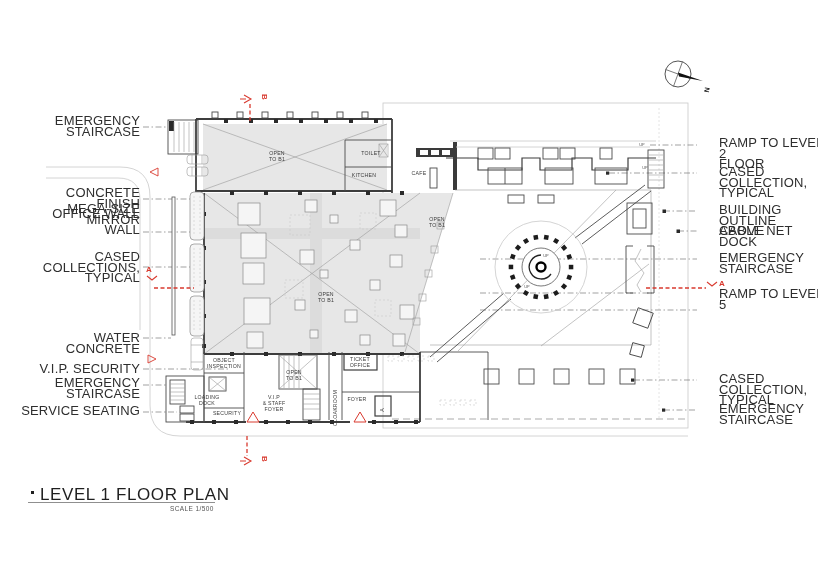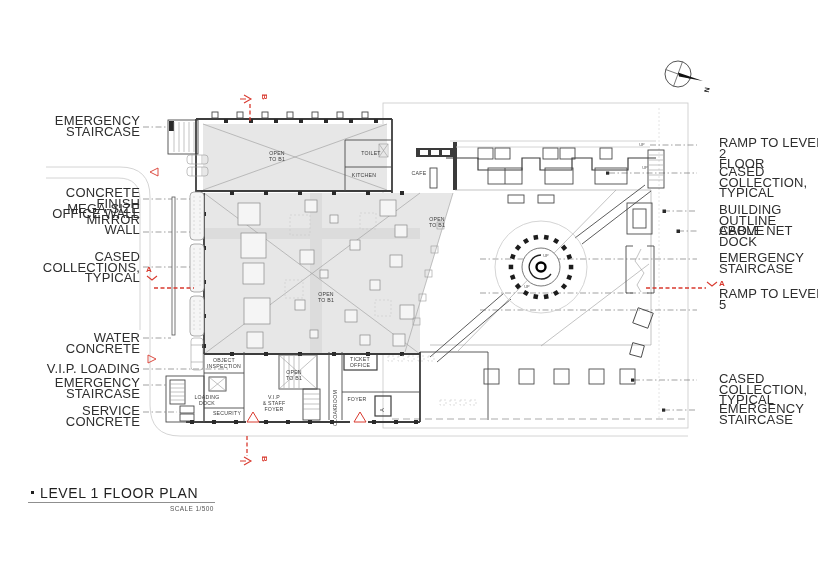--- a/index.html
+++ b/index.html
@@ -3,21 +3,21 @@
 <meta charset="utf-8">
 <style>
   html,body{margin:0;padding:0;background:#fff;}
   .canvas{position:relative;width:818px;height:579px;background:#ffffff;overflow:hidden;
           font-family:"Liberation Sans",sans-serif;}
   .plan-svg{position:absolute;left:0;top:0;}
   .lbl{position:absolute;font-size:13px;line-height:10.5px;color:#2e2e2e;
        white-space:pre-line;letter-spacing:.15px;}
   .lbl.left{right:678px;text-align:right;width:120px;}
   .lbl.right{left:719px;text-align:left;width:115px;}
-  .title-text{position:absolute;left:40px;top:485px;font-size:14px;color:#1f1f1f;letter-spacing:.6px;text-align:center;}
+  .title-text{position:absolute;left:40px;top:485px;font-size:17px;color:#1f1f1f;letter-spacing:.6px;text-align:center;}
   .title-bullet{position:absolute;left:31px;top:491px;width:3px;height:3px;background:#1f1f1f;}
   .title-rule{position:absolute;left:28px;top:502px;width:187px;height:1px;background:#8f8f8f;}
   .scale-text{position:absolute;left:170px;top:505px;font-size:6.5px;color:#555;letter-spacing:.4px;}
   
   .w2{stroke:#3d3d3d;stroke-width:1.8;fill:none}
   .w15{stroke:#3d3d3d;stroke-width:1.2;fill:none}
   .w1{stroke:#4a4a4a;stroke-width:.9;fill:none}
   .t{stroke:#9a9a9a;stroke-width:.6;fill:none}
   .lt{stroke:#c9c9c9;stroke-width:.8;fill:none}
   .ld{stroke:#7a7a7a;stroke-width:.7;fill:none;stroke-dasharray:6 2.5 1.5 2.5}
@@ -392,24 +392,24 @@
   <div class="lbl left" style="top:116px">EMERGENCY
 STAIRCASE</div>
   <div class="lbl left" style="top:188px">CONCRETE FINISH
 OFFICE WALL</div>
   <div class="lbl left" style="top:204px">MEGA-SIZE MIRROR
 WALL</div>
   <div class="lbl left" style="top:252px">CASED
 COLLECTIONS,
 TYPICAL</div>
   <div class="lbl left" style="top:333px">WATER CONCRETE</div>
-  <div class="lbl left" style="top:364px">V.I.P. LOADING</div>
+  <div class="lbl left" style="top:364px">V.I.P. SECURITY</div>
   <div class="lbl left" style="top:378px">EMERGENCY
 STAIRCASE</div>
-  <div class="lbl left" style="top:406px">SERVICE CONCRETE</div>
+  <div class="lbl left" style="top:406px">SERVICE SEATING</div>
 
   <div class="lbl right" style="top:138px">RAMP TO LEVEL 2
 FLOOR</div>
   <div class="lbl right" style="top:167px">CASED COLLECTION,
 TYPICAL</div>
   <div class="lbl right" style="top:205px">BUILDING OUTLINE
 ABOVE</div>
   <div class="lbl right" style="top:226px">CABLE NET DOCK</div>
   <div class="lbl right" style="top:253px">EMERGENCY
 STAIRCASE</div>

